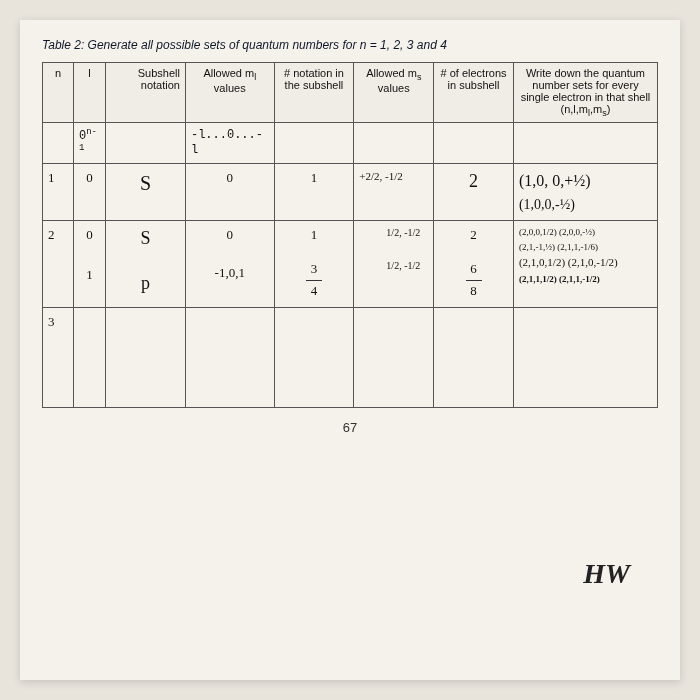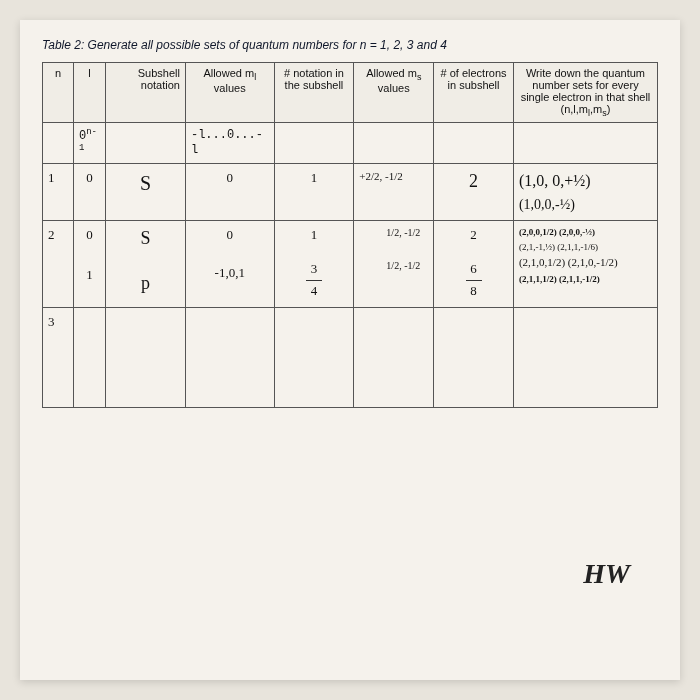--- a/index.html
+++ b/index.html
@@ -171,21 +171,21 @@
         <td style="vertical-align:top;padding-left:32px;">
           <span class="handwritten" style="font-size:10px;display:block;">1/2, -1/2</span>
           <span class="handwritten" style="font-size:10px;display:block;margin-top:18px;">1/2, -1/2</span>
         </td>
         <td style="vertical-align:top;">
           <span class="handwritten" style="display:block;text-align:center;">2</span>
           <span class="handwritten" style="display:block;text-align:center;margin-top:14px;">6</span>
           <span class="handwritten" style="display:block;text-align:center;border-top:1px solid #333;width:16px;margin:2px auto;">8</span>
         </td>
         <td style="vertical-align:top;">
-          <span class="handwritten-sm" style="font-size:9px;display:block;font-weight:bold;">(2,0,0,1/2) (2,0,0,-½)</span>
+          <span class="handwritten-sm" style="font-size:9px;display:block;">(2,0,0,1/2) (2,0,0,-½)</span>
           <span class="handwritten-sm" style="font-size:9px;display:block;">(2,1,-1,½) (2,1,1,-1/6)</span>
           <span class="handwritten-sm" style="font-size:11px;display:block;">(2,1,0,1/2) (2,1,0,-1/2)</span>
           <span class="handwritten-sm" style="font-size:9px;display:block;font-weight:bold;">(2,1,1,1/2) (2,1,1,-1/2)</span>
         </td>
       </tr>
 
       <tr class="row3">
         <td><span class="handwritten">3</span></td>
         <td></td>
         <td></td>
@@ -193,13 +193,14 @@
         <td></td>
         <td></td>
         <td></td>
         <td></td>
       </tr>
     </tbody>
   </table>
 
   <div class="hw-note">HW</div>
 
+  <div class="page-num">67</div>
 </div>
 
 </body></html>

